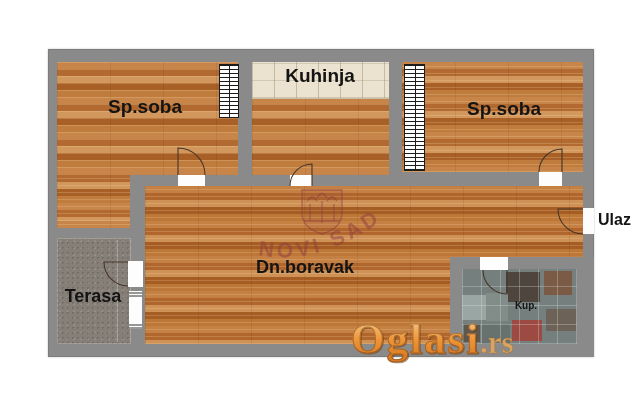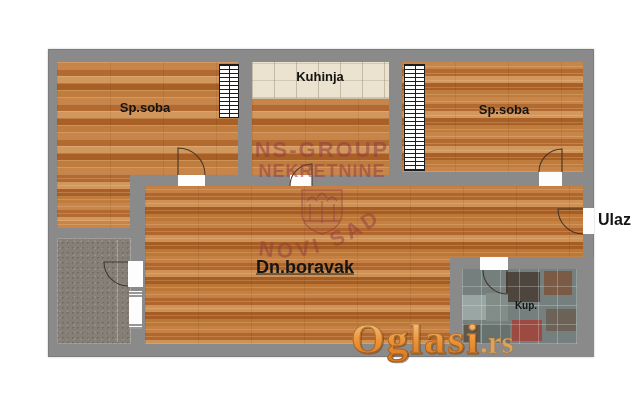--- a/index.html
+++ b/index.html
@@ -54,21 +54,21 @@
   .overlay-svg{position:absolute;left:0;top:0;pointer-events:none;}
   .door{fill:none;stroke:#46362a;stroke-width:1.1;}
   .win line{stroke:#333;stroke-width:1;}
   .shield path,.shield line{stroke:rgba(146,58,66,.5);fill:rgba(146,58,66,.07);stroke-width:1.4;}
   .arctext{font-family:"Liberation Sans",sans-serif;font-weight:bold;font-size:21px;
            letter-spacing:4px;fill:rgba(146,58,66,.50);}
 
   
   .room-label{position:absolute;transform:translate(-50%,-50%);color:#141414;font-weight:bold;
               white-space:nowrap;pointer-events:none;}
-  .fs19{font-size:13px;} .fs18{font-size:18px;text-decoration:underline;} .fs15{font-size:10px;}
+  .fs19{font-size:19px;} .fs18{font-size:18px;} .fs15{font-size:10px;}
   .ulaz-label{position:absolute;left:598px;top:211px;color:#141414;font-weight:bold;font-size:16px;text-align:right;}
 
   
   .agency-mark{position:absolute;left:198px;top:89px;width:152px;text-align:center;
                color:rgba(146,58,66,.52);pointer-events:none;line-height:1.08;}
   .agency-line1{font-size:22px;font-weight:bold;letter-spacing:2px;}
   .agency-line2{font-size:18px;font-weight:bold;letter-spacing:1px;}
   .site-mark{position:absolute;left:351px;top:314px;pointer-events:none;white-space:nowrap;
              font-family:"Liberation Serif",serif;}
   .site-name{font-size:43px;font-weight:bold;letter-spacing:2px;
@@ -141,29 +141,26 @@
         <path d="M259,152 q5,-8 10,0 M269,149 q5,-9 10,0 M279,152 q5,-8 10,0" fill="none"></path>
         <line x1="262" y1="155" x2="262" y2="172"></line>
         <line x1="274" y1="152" x2="274" y2="174"></line>
         <line x1="286" y1="155" x2="286" y2="172"></line>
         <line x1="256" y1="172" x2="292" y2="172"></line>
       </g>
       <path id="arcpath" d="M210,206 Q275,219 344,163" fill="none"></path>
       <text class="arctext"><textPath href="#arcpath">NOVI SAD</textPath></text>
     </svg>
 
-    <div class="agency-mark">
-      <div class="agency-line1">NS-GROUP</div>
-      <div class="agency-line2">NEKRETNINE</div>
-    </div>
 
     <div class="room-label fs19" style="left:97px;top:58px;">Sp.soba</div>
     <div class="room-label fs19" style="left:272px;top:27px;">Kuhinja</div>
     <div class="room-label fs19" style="left:456px;top:60px;">Sp.soba</div>
     <div class="room-label fs18" style="left:257px;top:218px;">Dn.boravak</div>
+    <div class="room-label fs18" style="left:45px;top:247px;">Terasa</div>
     <div class="room-label fs15" style="left:478px;top:256px;">Kup.</div>
   </div>
 
   <div class="ulaz-label">Ulaz</div>
 
   <div class="site-mark"><span class="site-name">Oglasi</span><span class="site-tld">.rs</span></div>
 
 </div>
 
 </body></html>

